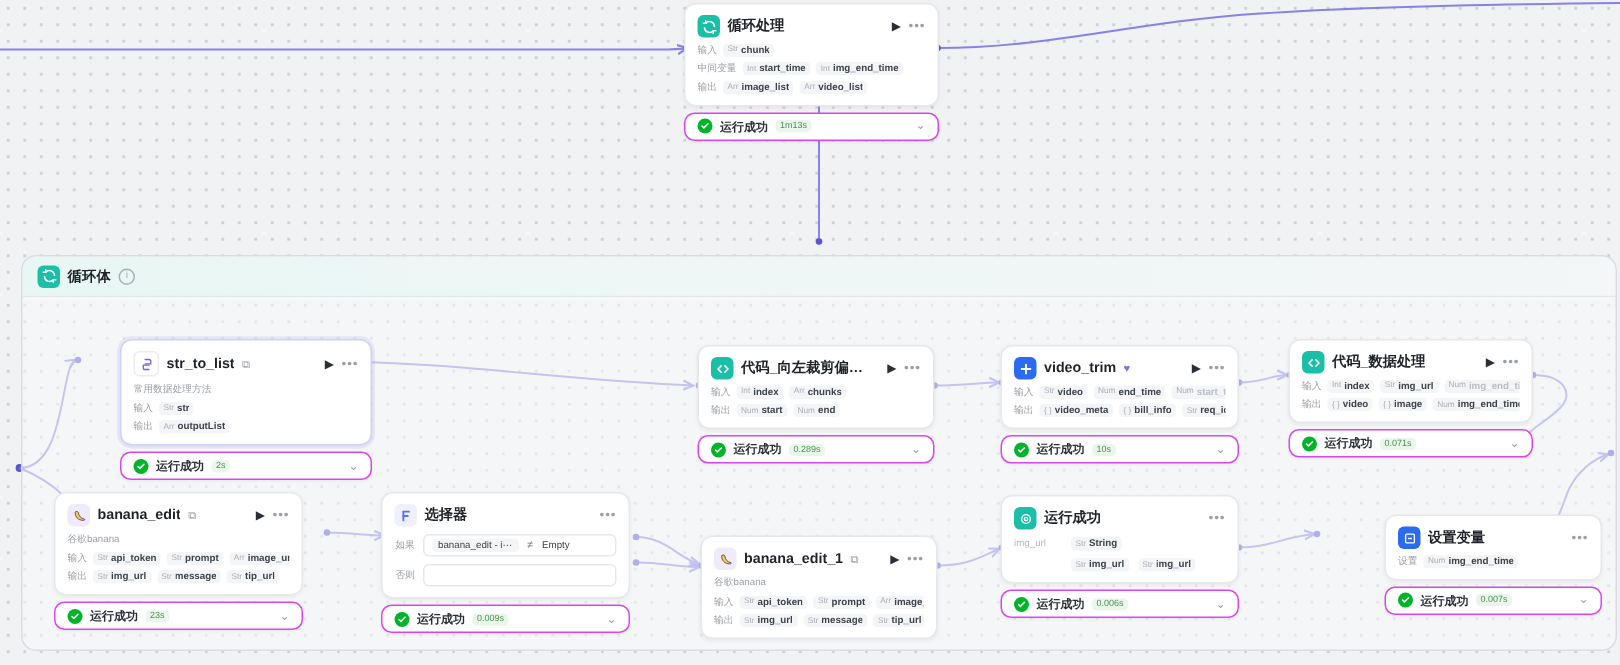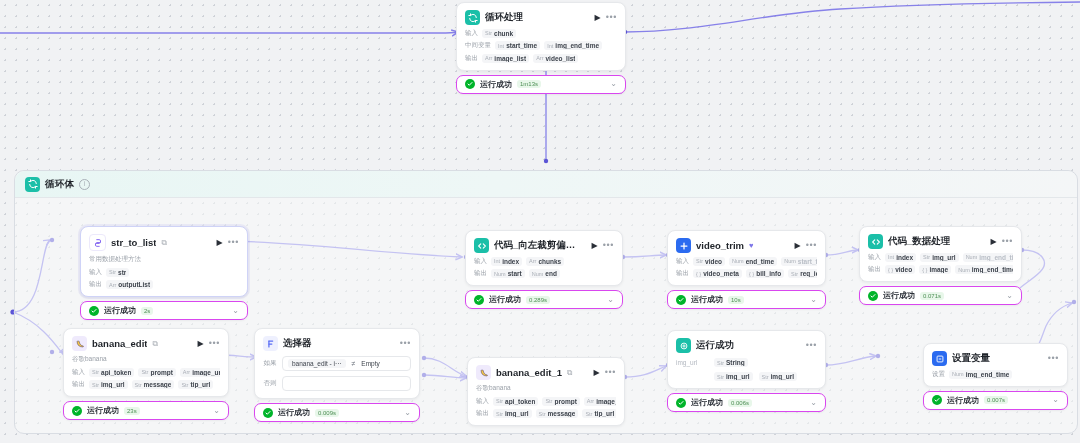--- a/index.html
+++ b/index.html
@@ -270,21 +270,21 @@
             <path d="M4 12l5 5L20 6"></path>
           </svg>
         </span>
       <span class="st-txt">运行成功</span>
       <span class="st-dur">2s</span>
       <span class="st-sp"></span>
       <span class="st-chev">⌄</span>
     </div>
   </div>
 
-  <div class="node" style="left:63px;top:328px;width:166px;">
+  <div class="node" style="left:36px;top:328px;width:166px;">
     <div class="card">
       <div class="n-head">
         <span class="n-ico" style="background:#efeafc;">
           <svg viewBox="0 0 24 24" fill="#f7c948" stroke="#3d2f66" stroke-width="1.2">
               <path d="M5 6c0 8 5 13 13 13 2 0 3-1 2-2-6-1-9-5-10-11-0.6-2-5-1.5-5 0z"></path>
             </svg>
         </span>
         <span class="n-title">banana_edit</span>
         <span class="n-mark">⧉</span>
         <span class="n-spacer"></span>

